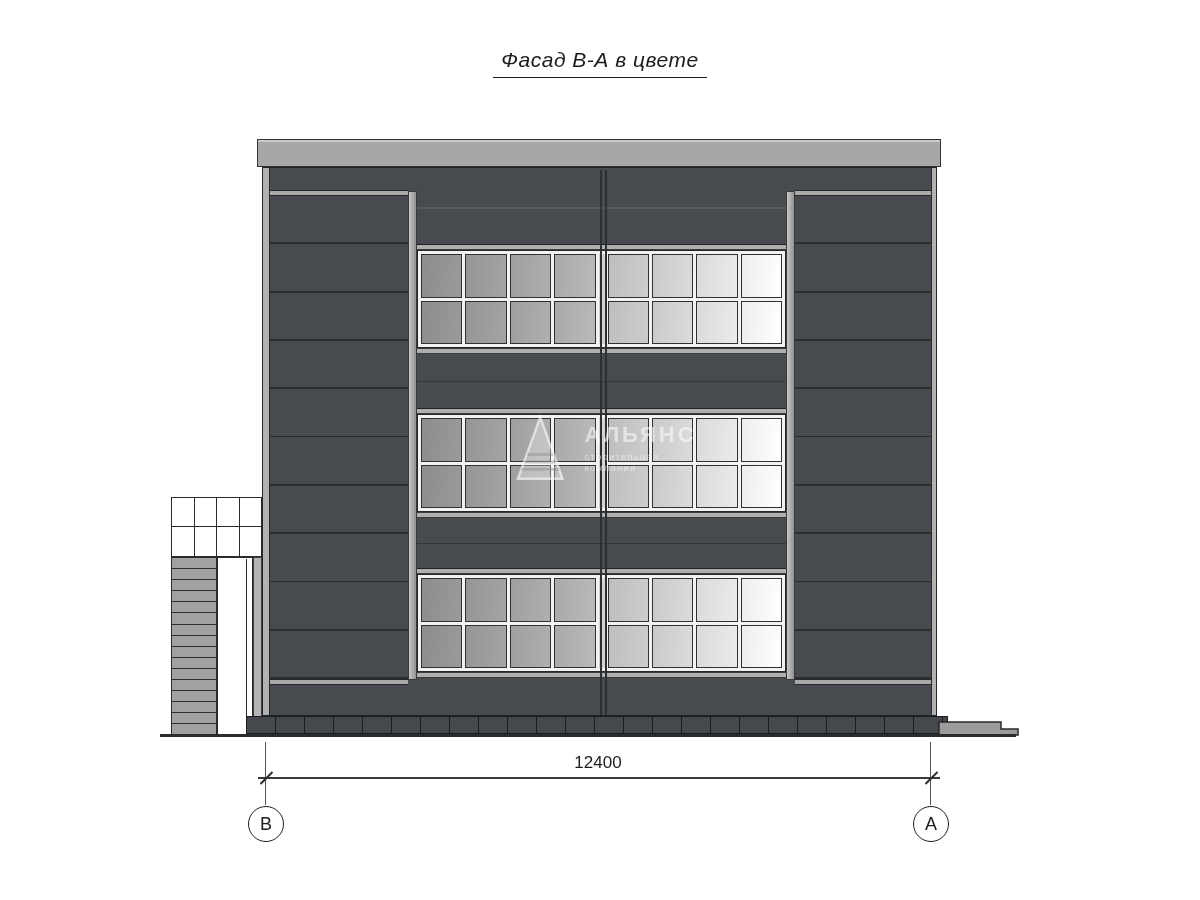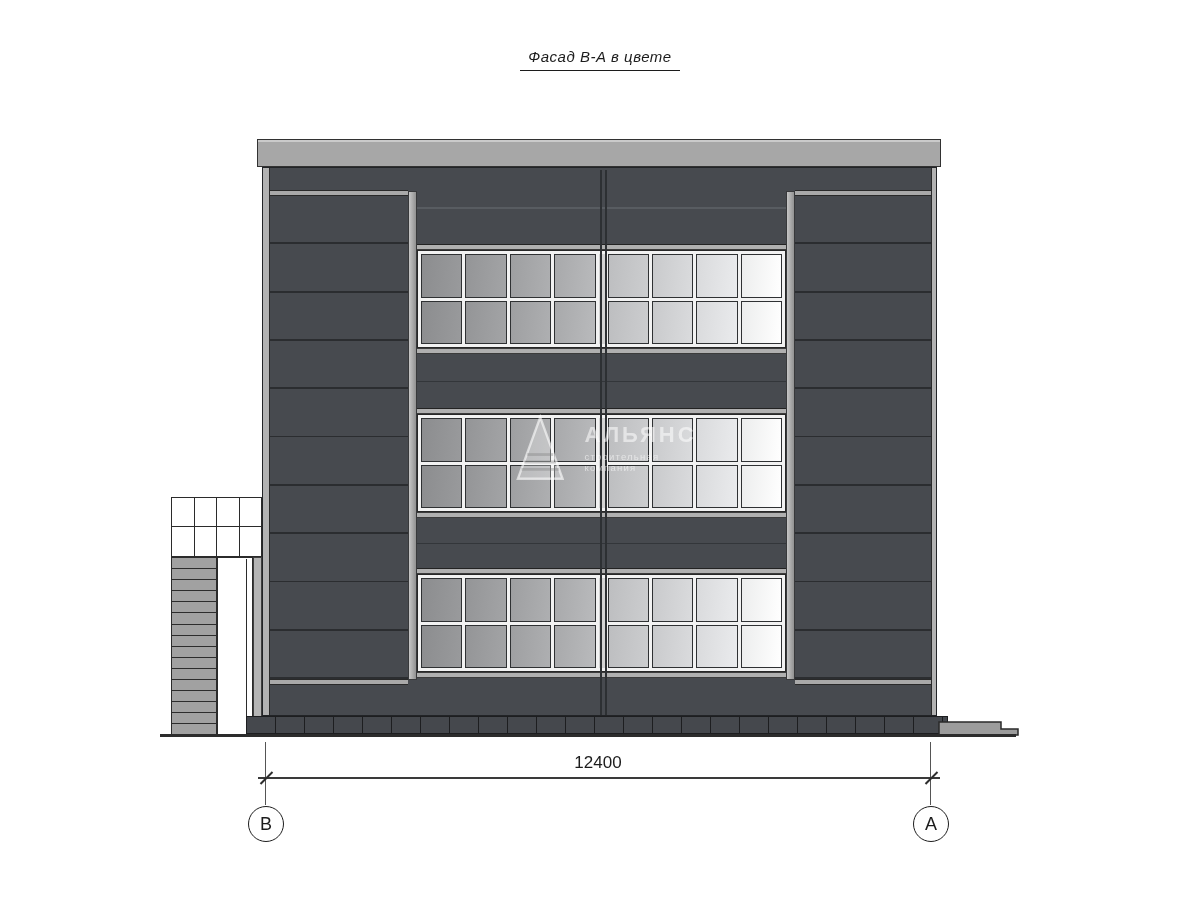--- a/index.html
+++ b/index.html
@@ -2,21 +2,21 @@
 <html><head>
 <meta charset="utf-8">
 <style>
   html,body{margin:0;padding:0;background:#fff;}
   #canvas{position:relative;width:1200px;height:900px;background:#ffffff;overflow:hidden;
           font-family:"Liberation Sans",sans-serif;color:#1c1c1c;}
   .abs{position:absolute;box-sizing:border-box;}
 
   
   #title-wrap{left:0;top:48px;width:1200px;text-align:center;}
-  #title-wrap span{display:inline-block;font-style:italic;font-size:15px;letter-spacing:.5px;
+  #title-wrap span{display:inline-block;font-style:italic;font-size:21px;letter-spacing:.5px;
           padding:0 8px 5px 8px;border-bottom:1.6px solid #1c1c1c;}
 
   
   #roof{left:257px;top:139px;width:684px;height:28px;background:#a7a7a7;
         border:1.5px solid #323232;box-shadow:inset 0 2px 0 rgba(255,255,255,.4);}
 
   
   #facade{left:262px;top:167px;width:675px;height:549px;background:#474a4f;
           border:1px solid #222427;overflow:hidden;}
 

